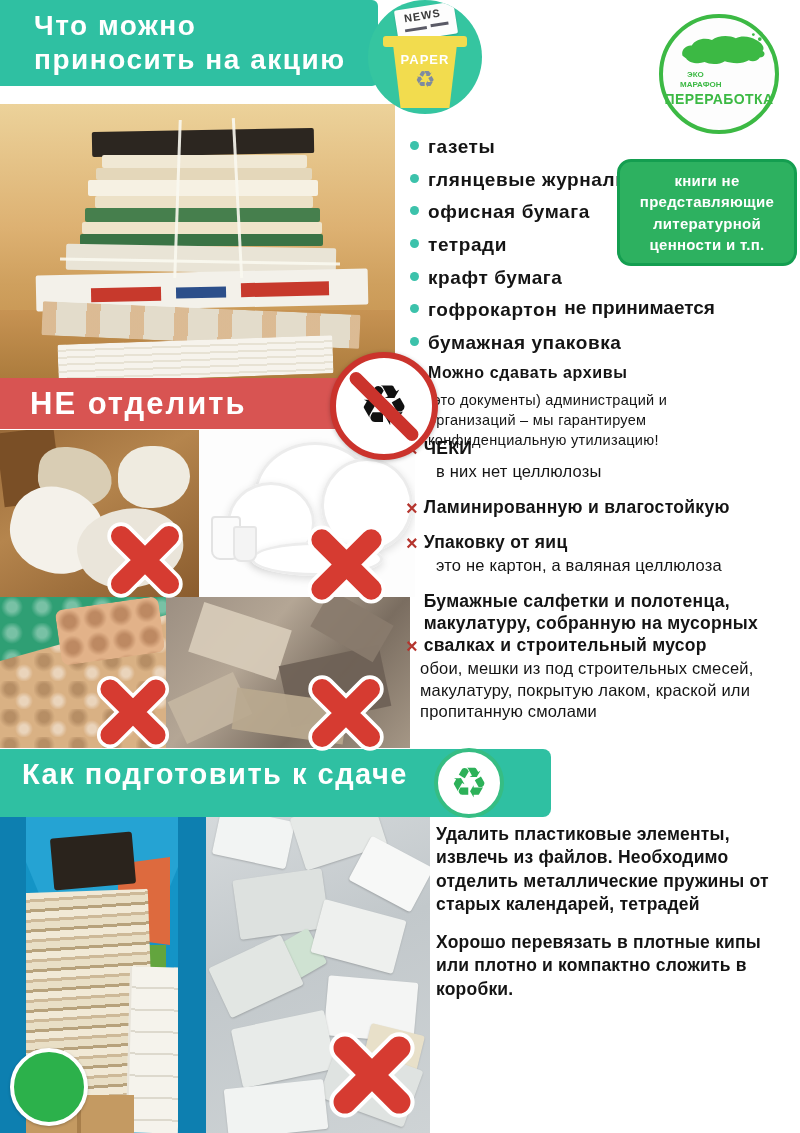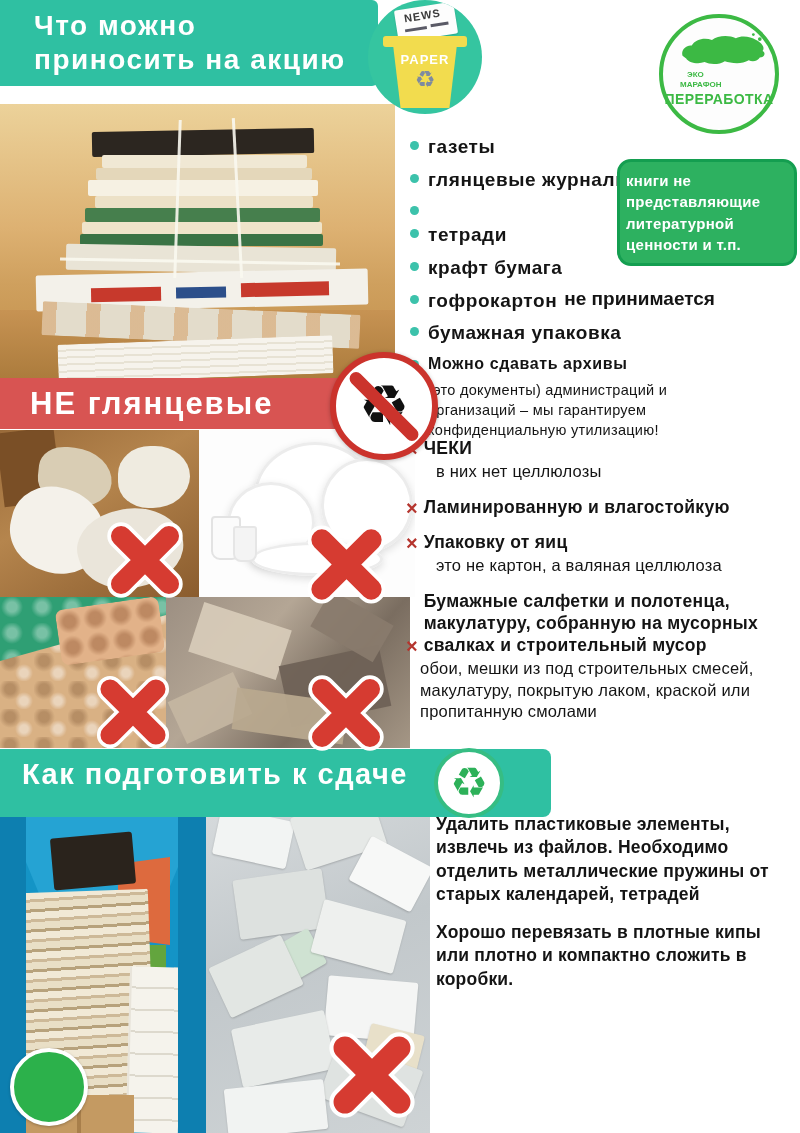--- a/index.html
+++ b/index.html
@@ -39,35 +39,35 @@
   .allow-list { position:absolute; left:402px; top:134px; width:398px; list-style:none; z-index:2; }
   .allow-item { display:flex; align-items:flex-start; margin-bottom:7px; }
   .dot { width:9px; height:9px; border-radius:50%; background:#3cc2ab; margin:7px 9px 0 8px; flex:none; }
   .allow-text { font-size:19px; font-weight:bold; letter-spacing:.6px; line-height:1.35; }
   .allow-suffix { font-size:19px; font-weight:bold; margin-left:7px; letter-spacing:0; }
   .archives .allow-text { font-size:16px; }
   .arch-note { margin:2px 0 0 26px; width:330px; font-size:14.5px; line-height:1.36; letter-spacing:.3px; }
 
   .badge-books { position:absolute; left:617px; top:159px; width:180px; min-height:101px; z-index:4;
     background:#2db160; border:3px solid #149e50; border-radius:14px; color:#fff;
-    font-size:15px; font-weight:bold; line-height:1.42; letter-spacing:.3px;
+    font-size:15px; font-weight:bold; text-align:center; line-height:1.42; letter-spacing:.3px;
     display:flex; align-items:center; justify-content:center; padding:8px 6px; }
 
   
   .ban-list { position:absolute; left:402px; top:437px; width:398px; z-index:2; }
   .ban-item { margin-bottom:13px; }
   .ban-head { display:flex; align-items:flex-end; }
   .ban-x { color:#b5352e; font-size:20px; font-weight:bold; line-height:1; margin:0 6px 0 4px; flex:none; }
   .ban-title { font-size:17.5px; font-weight:bold; line-height:1.27; letter-spacing:.3px; }
   .ban-note { margin:2px 0 0 34px; font-size:16.5px; line-height:1.3; letter-spacing:.2px; }
   .ban-item.wide .ban-note { margin-left:18px; }
 
   
   .prep-text { position:absolute; left:436px; top:813px; width:358px; z-index:2; }
-  .prep-text p { font-size:17.5px; font-weight:bold; line-height:1.34; letter-spacing:.2px; }
+  .prep-text p { font-size:17.5px; font-weight:bold; line-height:1.34; letter-spacing:.2px;margin-top:10px; }
   .prep-text p + p { margin-top:14px; }
 
   
   .no-recycle { position:absolute; left:330px; top:352px; width:108px; height:108px; background:#fff;
     border:6px solid #cb332c; border-radius:50%; z-index:6; display:flex; align-items:center; justify-content:center;
     box-shadow:0 1px 4px rgba(0,0,0,.25); }
   .no-recycle .glyph { font-size:56px; color:#111; line-height:1; font-family:"DejaVu Sans", sans-serif; }
   .no-recycle .bar { position:absolute; left:2px; top:42px; width:92px; height:13px; background:#cb332c; border-radius:7px; transform:rotate(45deg); }
   .recycle-circle { position:absolute; left:434px; top:748px; width:70px; height:70px; background:#fff;
     border:4px solid #36bd83; border-radius:50%; z-index:6; display:flex; align-items:center; justify-content:center; }
@@ -245,20 +245,21 @@
     <li class="allow-item">
       <span class="dot"></span>
       <span class="allow-text">газеты</span>
     </li>
     <li class="allow-item">
       <span class="dot"></span>
       <span class="allow-text">глянцевые журналы</span>
     </li>
     <li class="allow-item">
       <span class="dot"></span>
+      <span class="allow-text">офисная бумага</span>
     </li>
     <li class="allow-item">
       <span class="dot"></span>
       <span class="allow-text">тетради</span>
     </li>
     <li class="allow-item">
       <span class="dot"></span>
       <span class="allow-text">крафт бумага</span>
     </li>
     <li class="allow-item">
@@ -274,21 +275,21 @@
       <span class="dot"></span>
       <span class="allow-text">Можно сдавать архивы</span>
     </li>
     <li>
       <div class="arch-note">(это документы) администраций и организаций – мы гарантируем конфиденциальную утилизацию!</div>
     </li>
   </ul>
 
   <div class="badge-books">книги не представляющие литературной ценности и т.п.</div>
 
-  <div class="banner banner-ne">НЕ глянцевые</div>
+  <div class="banner banner-ne">НЕ отделить</div>
 
   <div class="no-recycle">
     <span class="glyph">♻</span>
     <span class="bar"></span>
   </div>
 
   <div class="photo photo-crumple">
     <div class="blob c5"></div>
     <div class="blob c3"></div>
     <div class="blob c4"></div>

